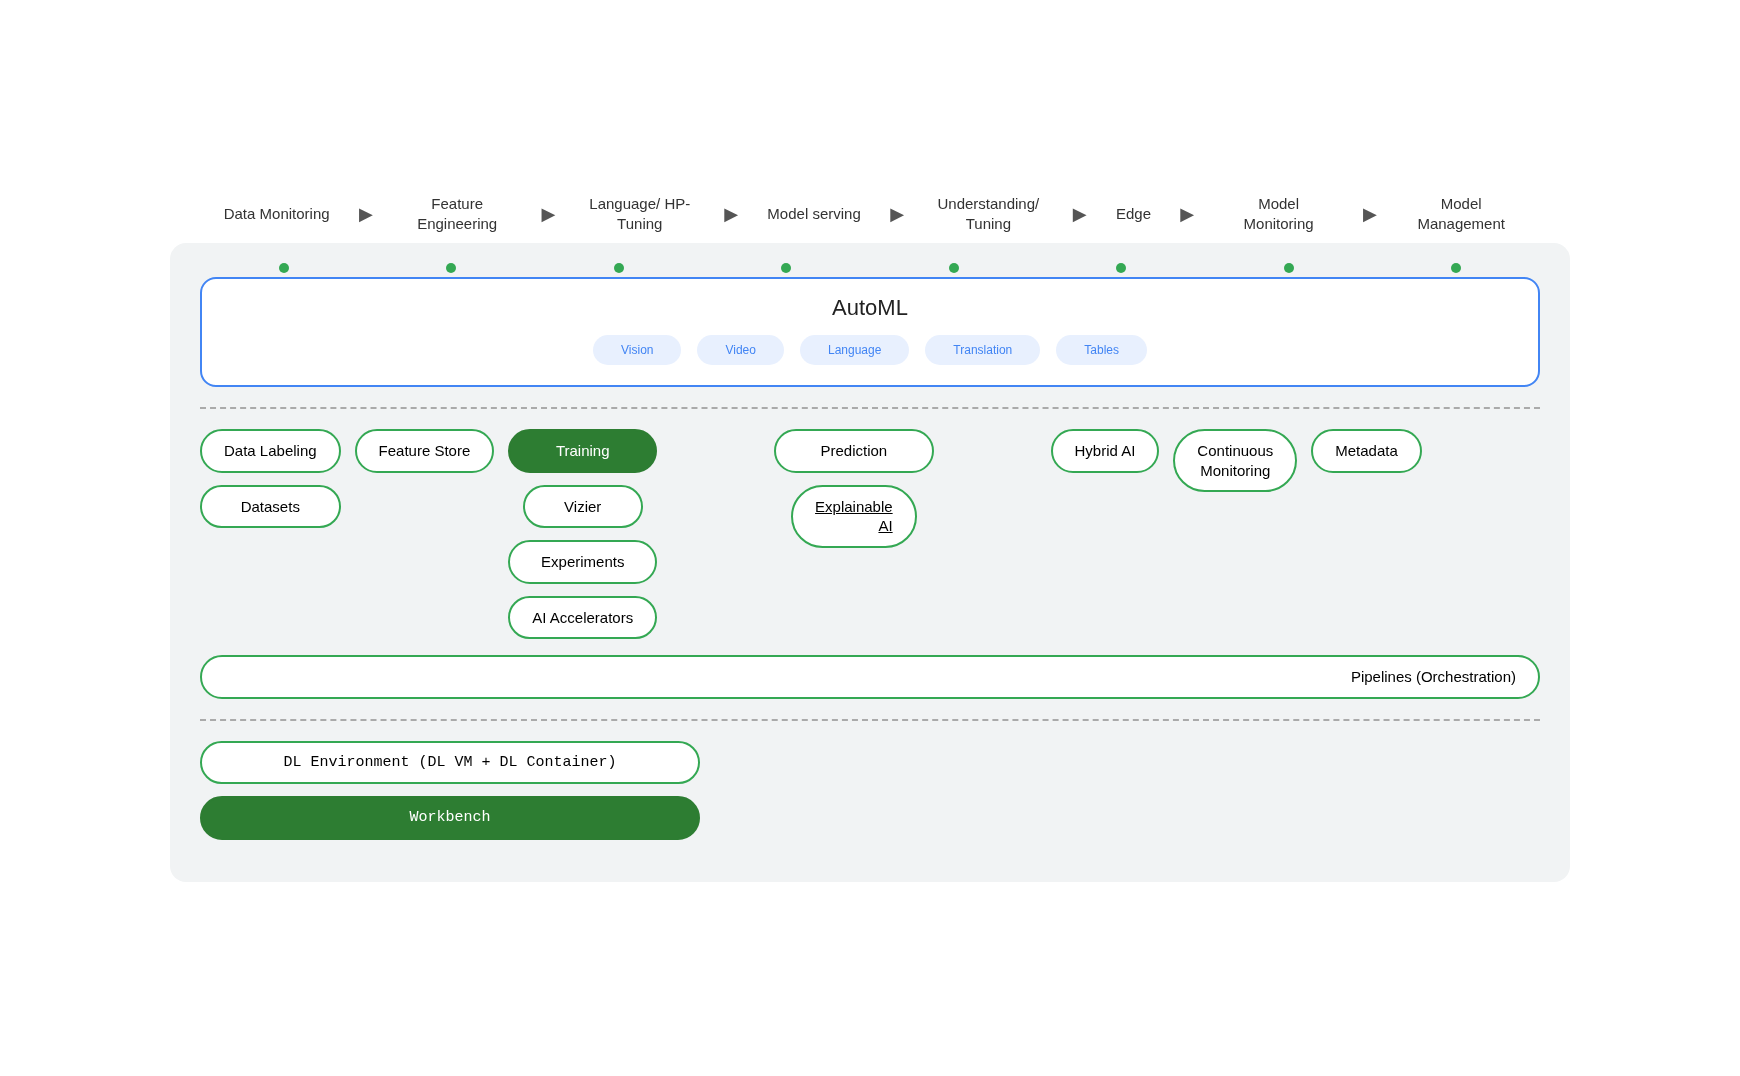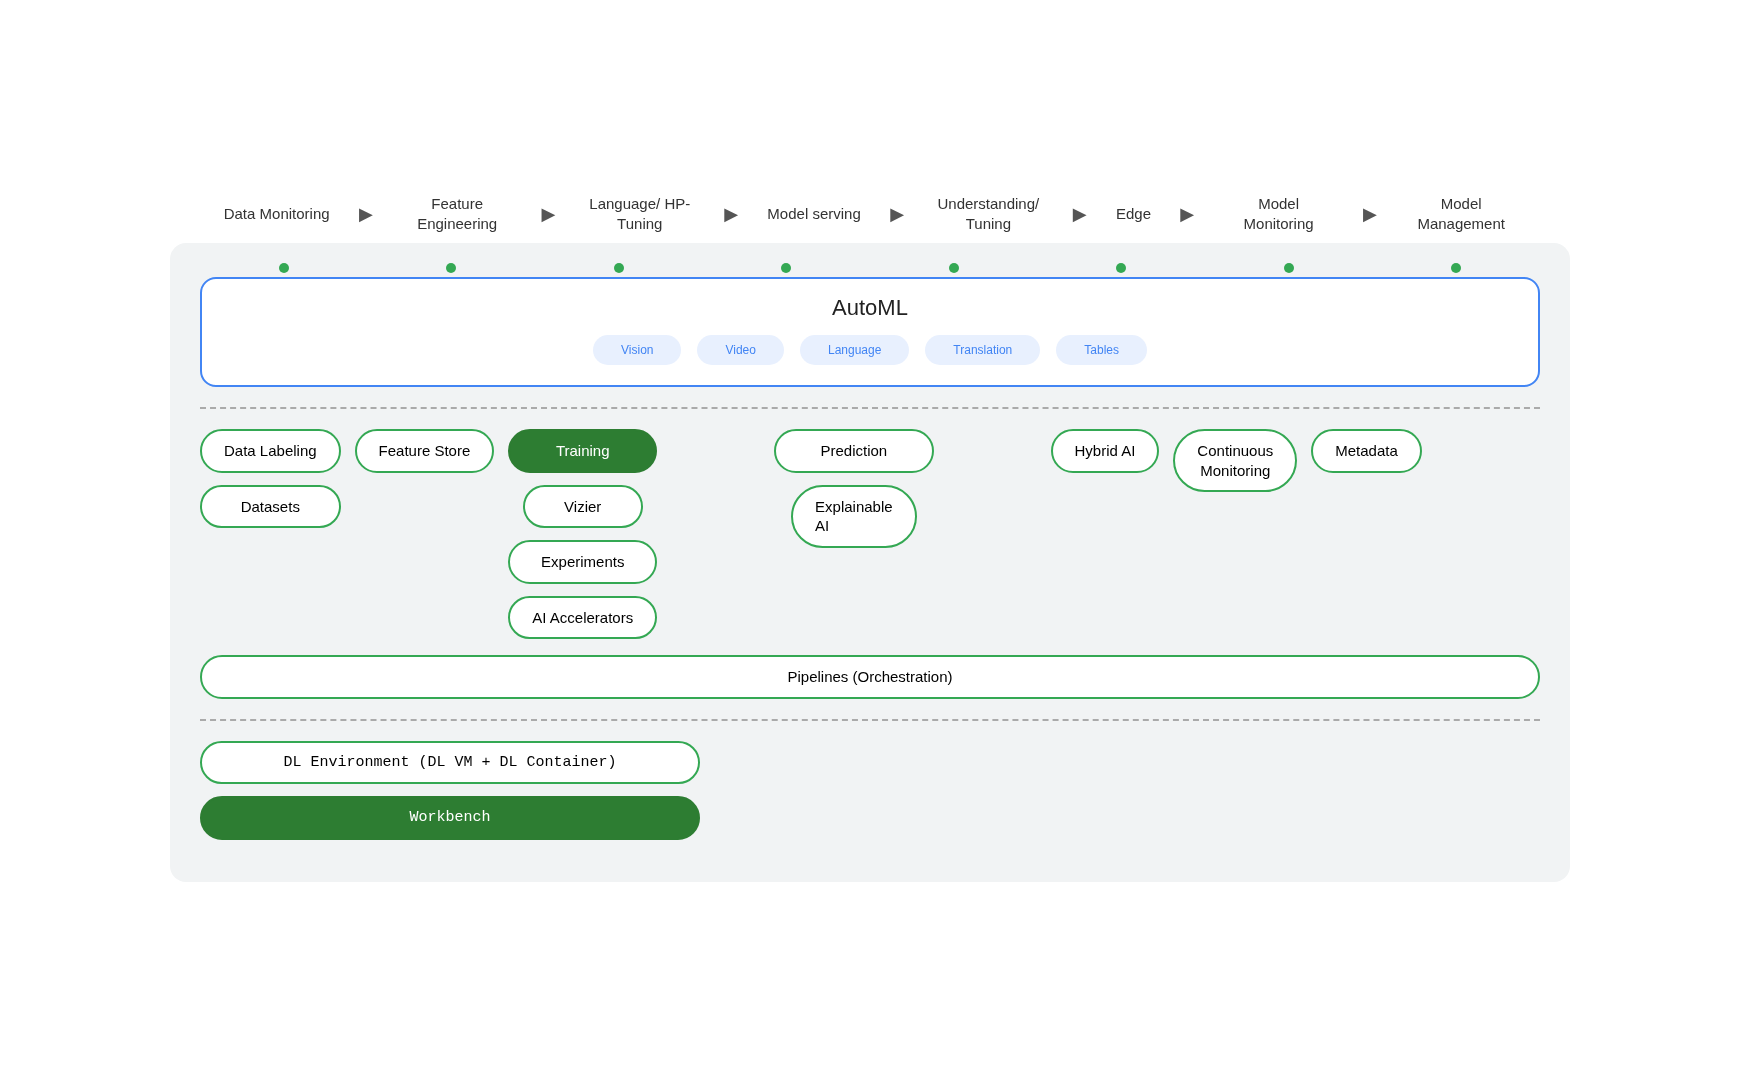--- a/index.html
+++ b/index.html
@@ -275,42 +275,42 @@
             <span>AI Accelerators</span>
           </div>
         </div>
 
         <div style="flex:0.3;"></div>
 
         <div class="col-group">
           <div class="green-pill" style="min-width:160px; text-align:center;">
             <span>Prediction</span>
           </div>
-          <div class="green-pill" style="align-self:center; text-align:left;">
+          <div class="green-pill" style="align-self:center; text-align:right;text-decoration:underline;">
             <span>Explainable<br>AI</span>
           </div>
         </div>
 
         <div style="flex:0.3;"></div>
 
         <div class="green-pill">
           <span>Hybrid AI</span>
         </div>
 
         <div class="green-pill" style="text-align:center;">
           <span>Continuous<br>Monitoring</span>
         </div>
 
         <div class="green-pill">
           <span>Metadata</span>
         </div>
       </div>
 
       <div class="row" style="margin-top:16px;">
-        <div class="green-pill wide" style="text-align:center; width:100%;">
+        <div class="green-pill wide" style="text-align:right; width:100%;">
           <span>Pipelines (Orchestration)</span>
         </div>
       </div>
     </div>
 
     <hr class="dashed-line">
 
     <div class="bottom-section">
       <div class="row">
         <div class="green-pill" style="min-width:500px;">

